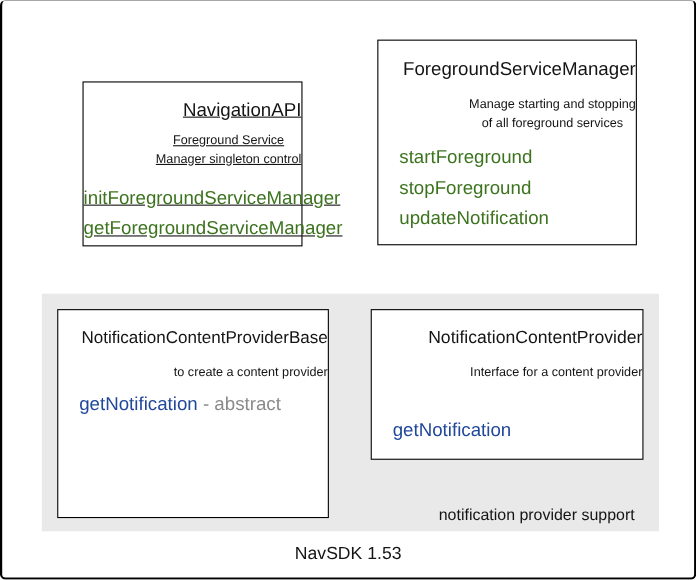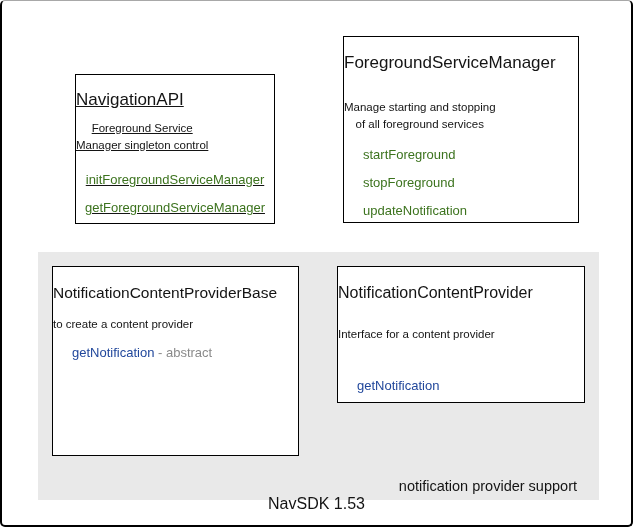--- a/index.html
+++ b/index.html
@@ -23,49 +23,49 @@
     border-radius:5px;
     overflow:hidden;
   }
   .cbox{
     position:absolute;
     box-sizing:border-box;
     border:1.5px solid var(--box-border);
     background:#ffffff;
     display:flex;
     flex-direction:column;
-    align-items:flex-start;
+    align-items:flex-end;
   }
   .cbox-title{
     font-size:17px;
     font-weight:400;
     white-space:nowrap;
     line-height:20px;
     text-align:center;
   }
   .cbox-desc{
     font-size:11.5px;
     line-height:16.5px;
     text-align:center;
     color:var(--text-black);
   }
   .methods{width:100%;box-sizing:border-box;}
   .methods.centered{text-align:center;}
   .methods.leftpad{padding-left:19px;text-align:left;}
-  .method{font-size:13px;line-height:15px;white-space:nowrap;}
+  .method{font-size:17px;line-height:15px;white-space:nowrap;}
   [data-color="green"]{color:var(--method-green);}
   [data-color="red"]{color:var(--method-red);}
   [data-color="blue"]{color:var(--method-blue);}
   .suffix{color:var(--annotation-gray);}
 
   
   #box-nav{left:73px;top:73px;width:200px;height:150px;text-decoration:underline;}
   #box-fsm{left:341px;top:35px;width:236px;height:187px;}
   #panel{
-    position:absolute;left:36px;top:251px;width:561px;height:248px;
+    position:absolute;left:36px;top:266px;width:561px;height:216px;
     background:var(--panel-gray);
     text-decoration:underline;
   }
   #box-ncpb{left:14px;top:14px;width:247px;height:190px;}
   #box-ncp{left:299px;top:14px;width:248px;height:137px;}
   #panel-label{
     position:absolute;right:22px;bottom:6px;
     font-size:14.5px;color:var(--text-black);
   }
   #footer-label{
@@ -73,31 +73,31 @@
     text-align:center;font-size:16px;color:var(--text-black);
   }
 
   
   #box-nav .cbox-title{margin-top:15px;}
   #box-nav .cbox-desc{margin-top:10px;}
   #box-nav .m1{margin-top:19px;}
   #box-nav .m2{margin-top:13px;}
 
   #box-fsm .cbox-title{margin-top:16px;}
-  #box-fsm .cbox-desc{margin-top:26px;}
+  #box-fsm .cbox-desc{margin-top:14px;}
   #box-fsm .m1{margin-top:15px;}
   #box-fsm .m2,#box-fsm .m3{margin-top:13px;}
 
   #box-ncpb .cbox-title{margin-top:16px;font-size:15.5px;}
   #box-ncpb .cbox-desc{margin-top:13px;}
   #box-ncpb .m1{margin-top:15px;}
   #box-ncpb .m2,#box-ncpb .m3{margin-top:12px;}
 
   #box-ncp .cbox-title{margin-top:16px;font-size:16px;}
-  #box-ncp .cbox-desc{margin-top:23px;}
+  #box-ncp .cbox-desc{margin-top:13px;}
   #box-ncp .m1{margin-top:35px;}
 </style>
 </head>
 <body>
 
 <div class="frame">
 
   <section class="cbox" id="box-nav">
     <div class="cbox-title">NavigationAPI</div>
     <div class="cbox-desc">

